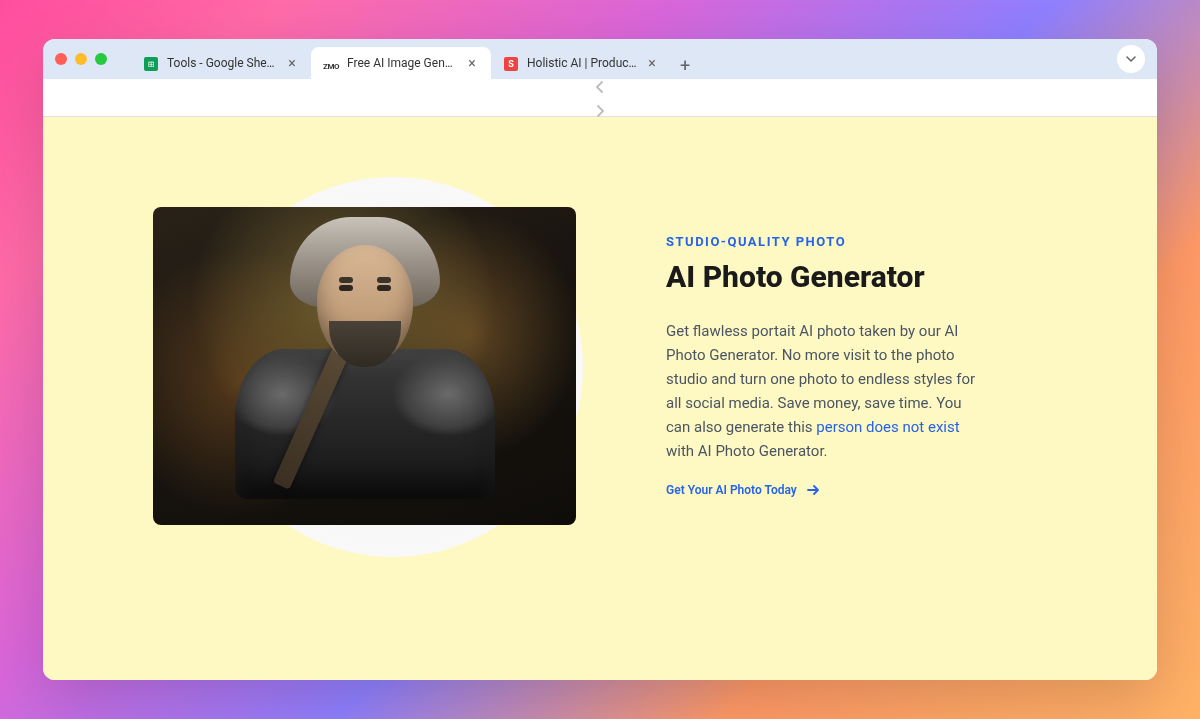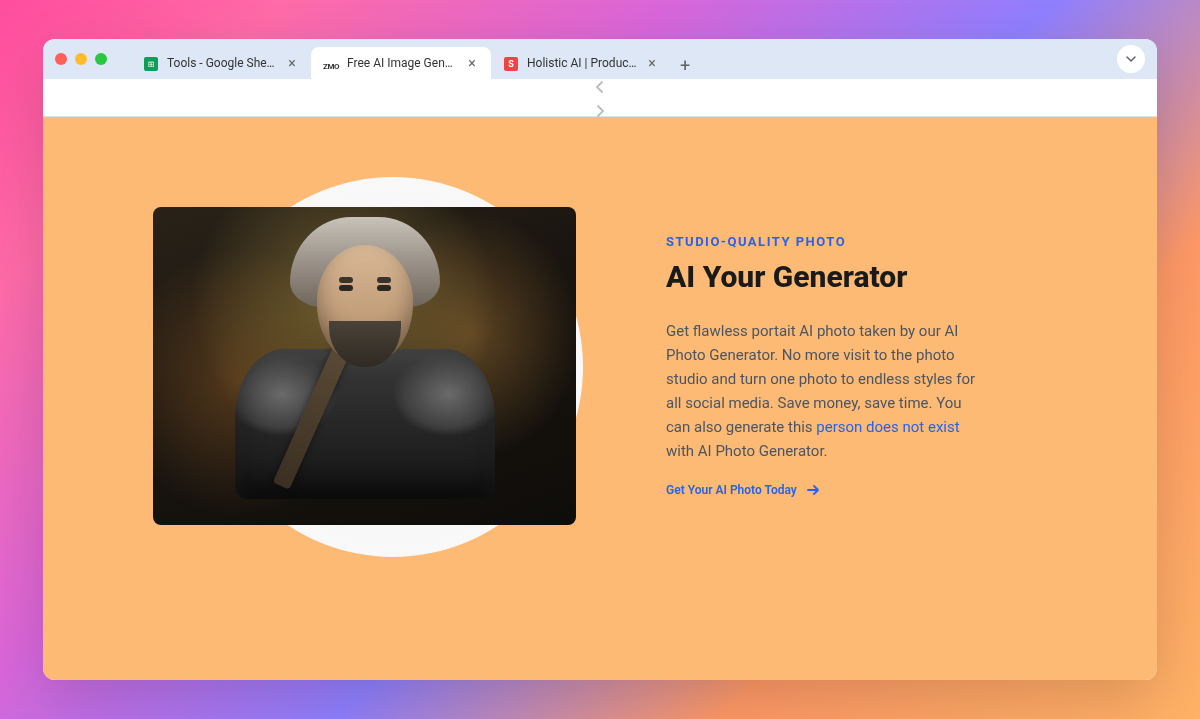--- a/index.html
+++ b/index.html
@@ -214,21 +214,21 @@
       display: flex;
       align-items: center;
       justify-content: center;
       font-size: 12px;
       font-weight: 500;
       cursor: pointer;
     }
     
     .content {
       flex: 1;
-      background: #fdba74;
+      background: #fef9c3;
       overflow: hidden;
       position: relative;
     }
     
     .hero-section {
       display: flex;
       align-items: center;
       padding: 90px 110px 40px 110px;
       gap: 90px;
       position: relative;
@@ -555,21 +555,21 @@
             </div>
             <div class="portrait-shoulders">
               <div class="portrait-strap"></div>
             </div>
           </div>
         </div>
       </div>
 
       <div class="hero-text">
         <div class="eyebrow">STUDIO-QUALITY PHOTO</div>
-        <h1 class="hero-title">AI Your Generator</h1>
+        <h1 class="hero-title">AI Photo Generator</h1>
         <p class="hero-desc">
           <span>Get flawless portait AI photo taken by our AI Photo Generator. No more visit to the photo studio and turn one photo to endless styles for all social media. Save money, save time. You can also generate this </span><span class="link">person does not exist</span><span> with AI Photo Generator.</span>
         </p>
         <a class="cta-link">
           <span>Get Your AI Photo Today</span>
           <span class="arrow-icon">
             <svg width="16" height="16" viewBox="0 0 16 16">
                 <path d="M3 8 L12 8 M9 4 L13 8 L9 12" stroke="#2563eb" stroke-width="1.8" fill="none" stroke-linecap="round" stroke-linejoin="round"></path>
               </svg>
           </span>

